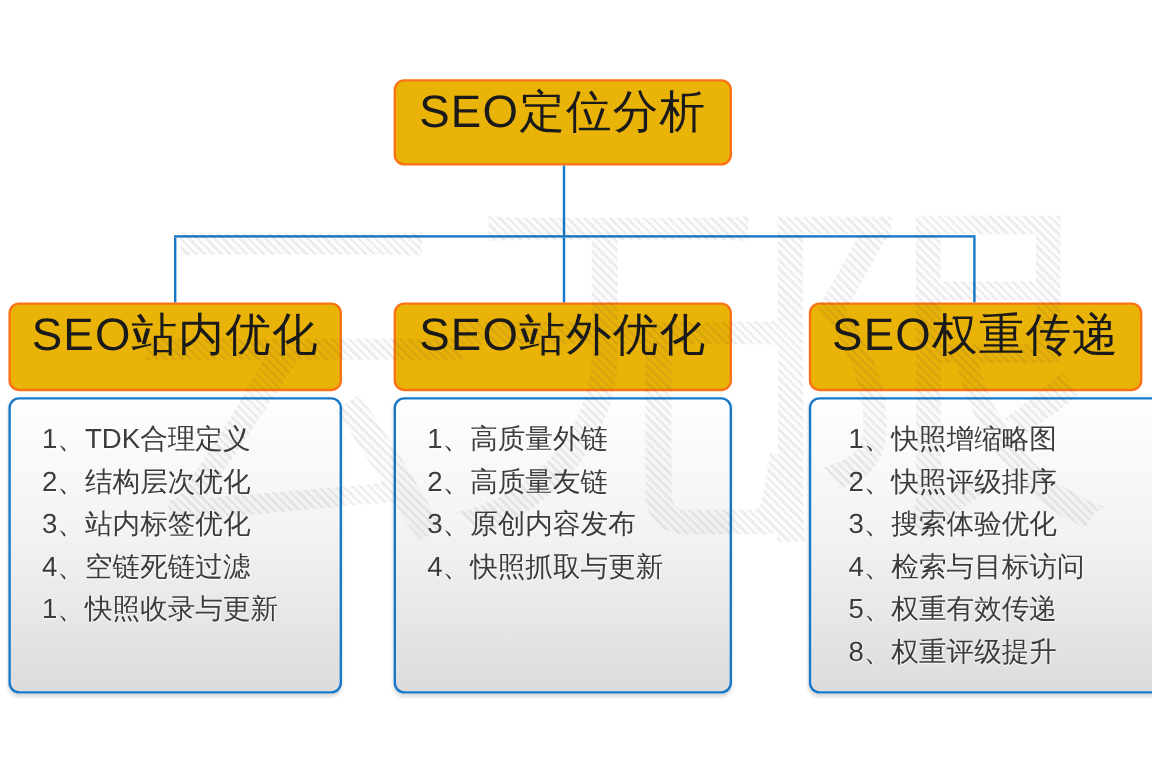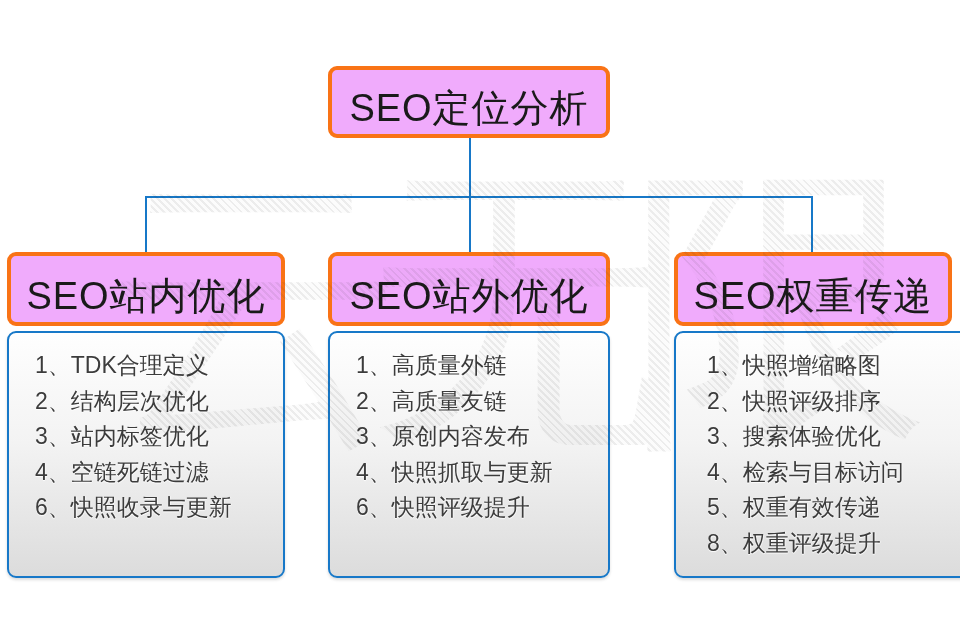--- a/index.html
+++ b/index.html
@@ -18,25 +18,25 @@
   
   .line {
     position: absolute;
     background: #1778c8;
     z-index: 1;
   }
   
   .node {
     position: absolute;
     box-sizing: border-box;
-    background: #f0abfc;
-    border: 4px solid #f97316;
+    background: #eab308;
+    border: 2px solid #f97316;
     border-radius: 9px;
     display: flex;
-    align-items: flex-end;
+    align-items: flex-start;
     justify-content: center;
     z-index: 2;
   }
   .node .node-title {
     font-size: 38px;
     color: #1a1a1a;
     letter-spacing: 1px;
     white-space: nowrap;
   }
   .top-node   { left: 328px; top: 66px;  width: 282px; height: 72px; }
@@ -120,32 +120,31 @@
   </div>
 
   <div class="node hdr-1">
     <span class="node-title">SEO站内优化</span>
   </div>
   <div class="panel panel-1">
     <div class="panel-item">1、TDK合理定义</div>
     <div class="panel-item">2、结构层次优化</div>
     <div class="panel-item">3、站内标签优化</div>
     <div class="panel-item">4、空链死链过滤</div>
-    <div class="panel-item">6、快照收录与更新</div>
+    <div class="panel-item">1、快照收录与更新</div>
   </div>
 
   <div class="node hdr-2">
     <span class="node-title">SEO站外优化</span>
   </div>
   <div class="panel panel-2">
     <div class="panel-item">1、高质量外链</div>
     <div class="panel-item">2、高质量友链</div>
     <div class="panel-item">3、原创内容发布</div>
     <div class="panel-item">4、快照抓取与更新</div>
-    <div class="panel-item">6、快照评级提升</div>
   </div>
 
   <div class="node hdr-3">
     <span class="node-title">SEO权重传递</span>
   </div>
   <div class="panel panel-3">
     <div class="panel-item">1、快照增缩略图</div>
     <div class="panel-item">2、快照评级排序</div>
     <div class="panel-item">3、搜索体验优化</div>
     <div class="panel-item">4、检索与目标访问</div>

